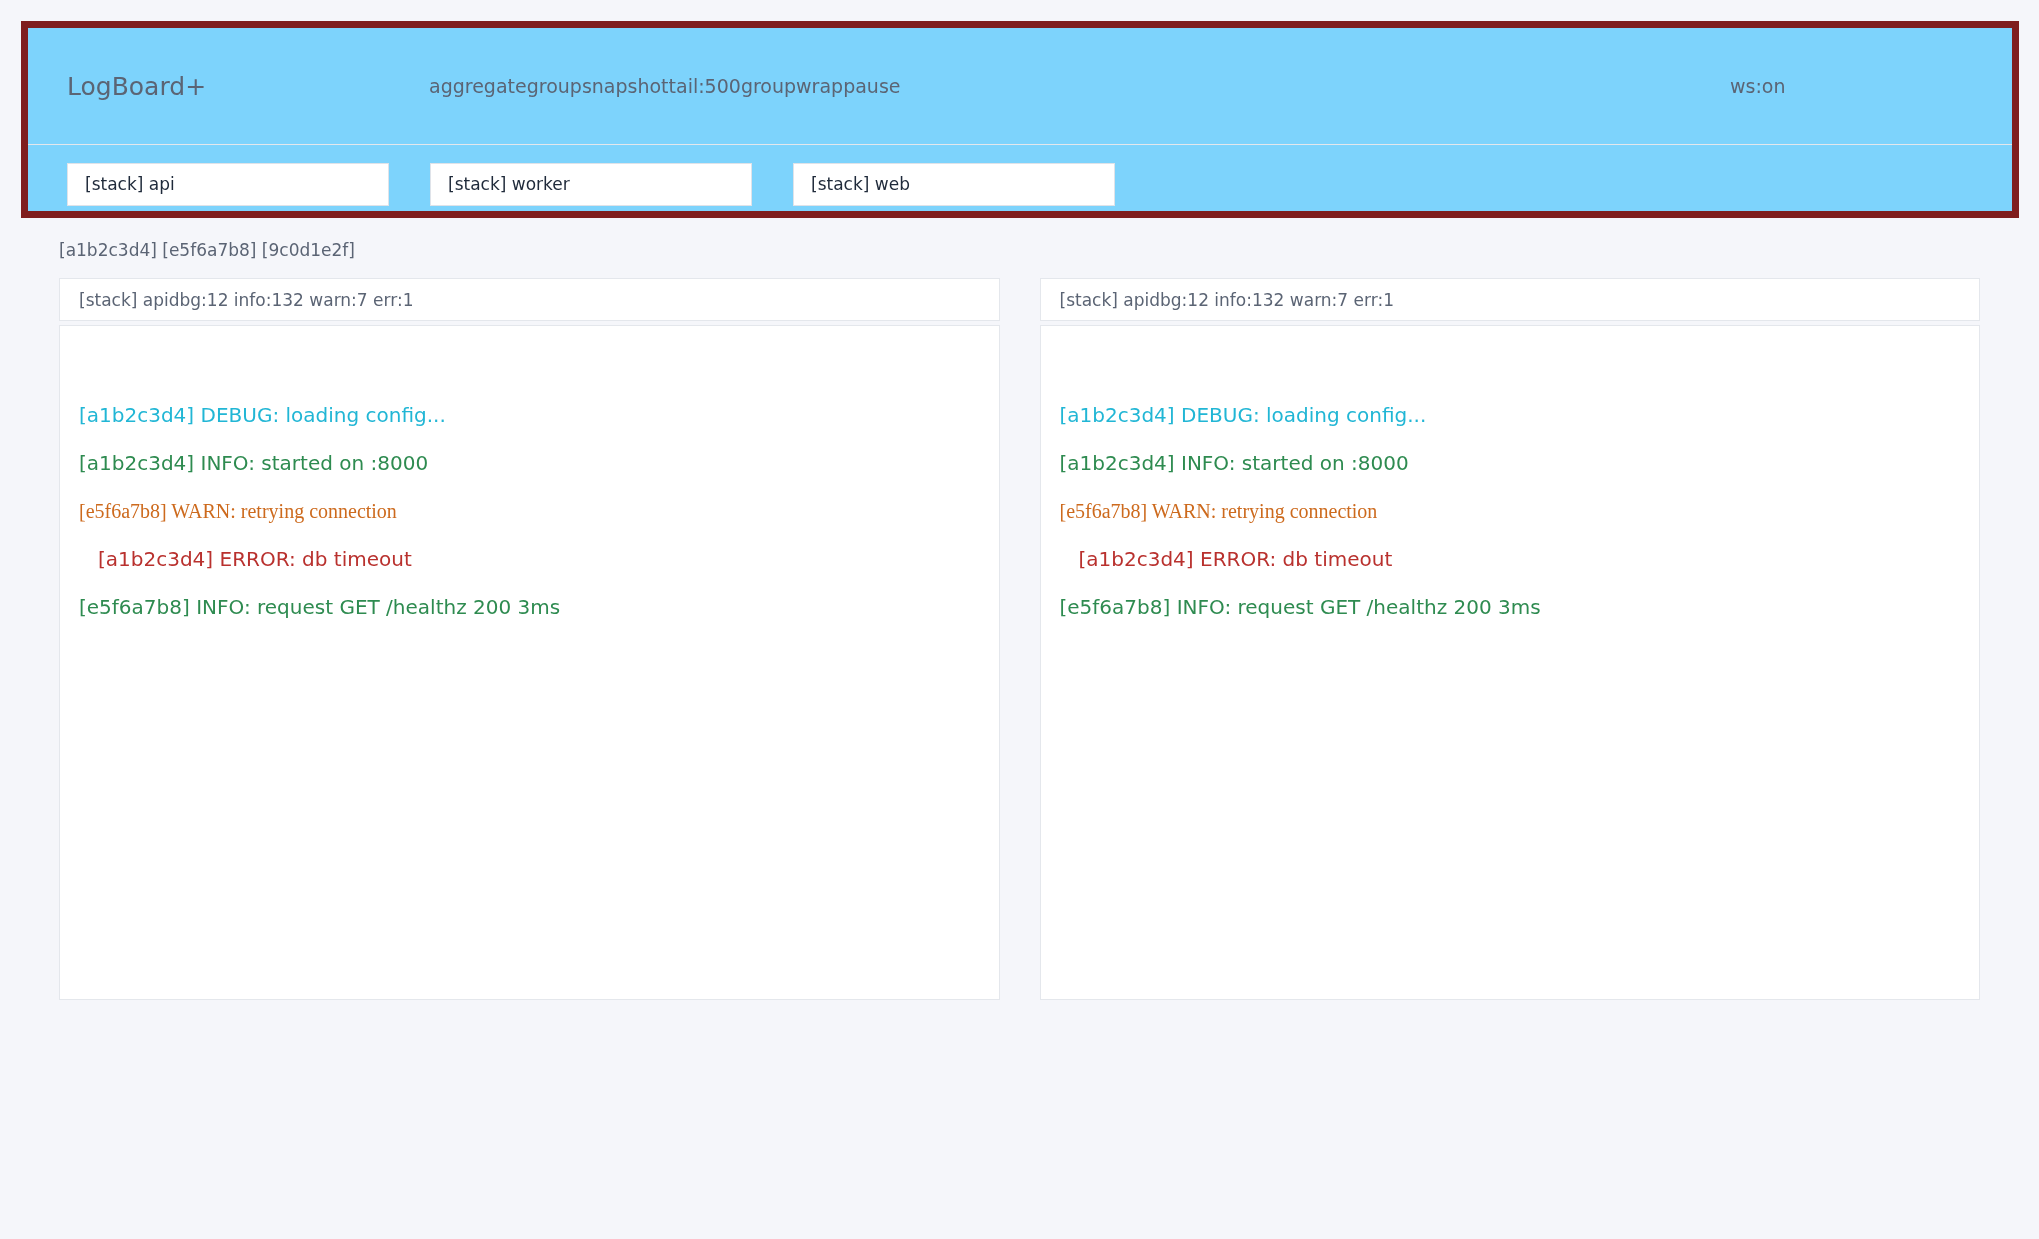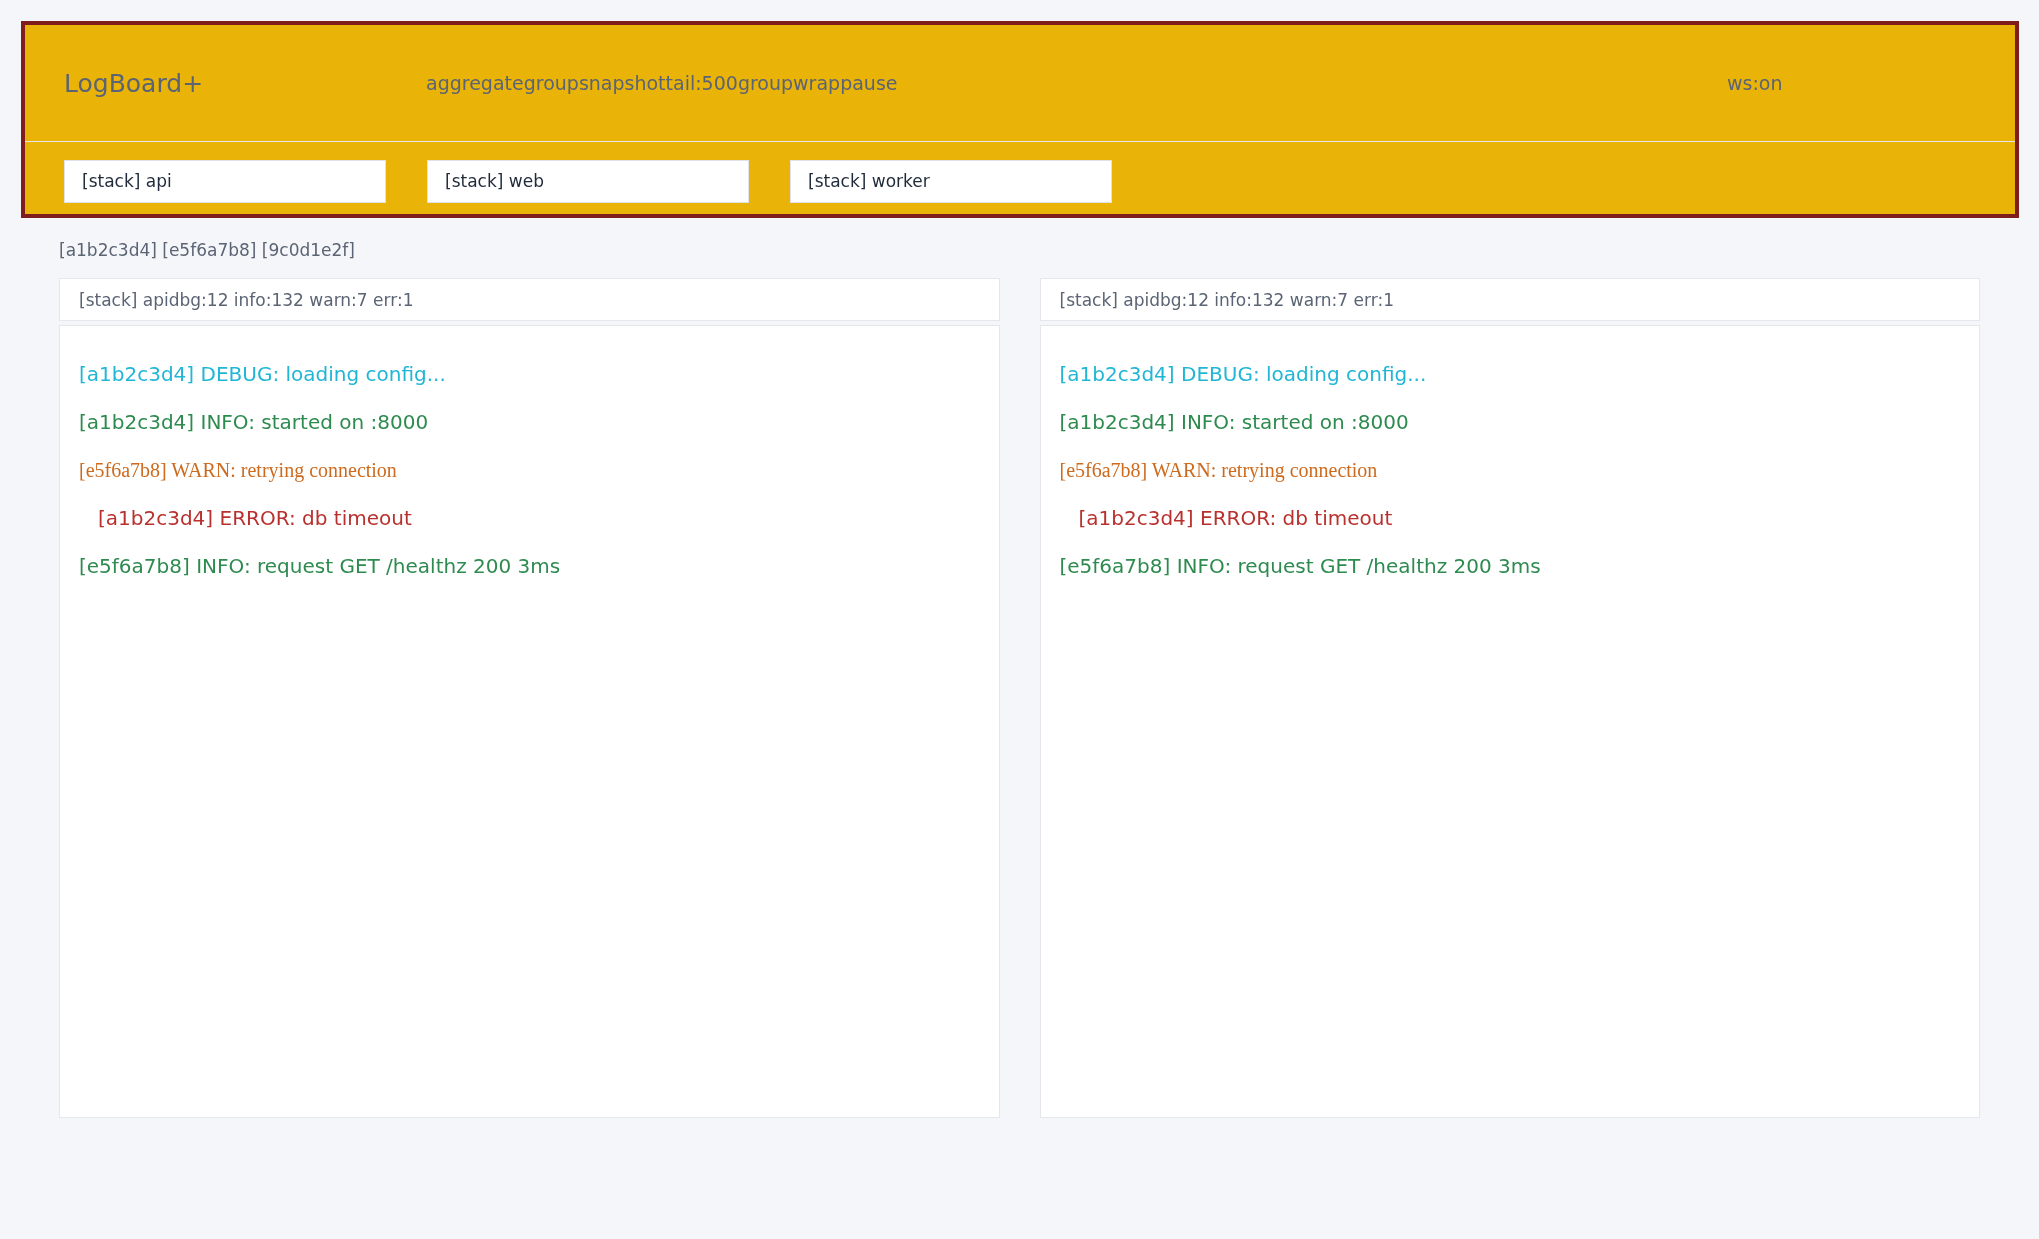--- a/index.html
+++ b/index.html
@@ -6,21 +6,21 @@
   body{
     width:2039px;height:1239px;
     background:#f5f6fa;
     font-family:"DejaVu Sans","Liberation Sans",sans-serif;
     position:relative;overflow:hidden;
     color:#5b6474;
   }
   
   .card{
     position:absolute;left:21px;top:21px;width:1998px;height:197px;
-    box-sizing:border-box;background:#eab308;border:4px solid #7f1d1d;
+    box-sizing:border-box;background:#7dd3fc;border:7px solid #7f1d1d;
   }
   .toolbar{
     position:relative;height:116px;border-bottom:1px solid #e4e7ec;
     display:flex;align-items:center;
   }
   .app-title{margin-left:39px;font-size:25px;color:#5b6474;}
   .menu{
     position:absolute;left:401px;top:0;height:100%;
     display:flex;align-items:center;
     font-size:19px;color:#5b6474;
@@ -52,23 +52,23 @@
   }
   .panel{flex:1;min-width:0;}
   .panel-header{
     height:43px;box-sizing:border-box;
     border:1px solid #e4e7ec;background:#fff;
     display:flex;align-items:center;padding-left:19px;
     font-size:17px;color:#5b6474;white-space:pre;
   }
   .ph-counts{}
   .panel-body{
-    margin-top:4px;height:793px;box-sizing:border-box;
+    margin-top:4px;height:675px;box-sizing:border-box;
     border:1px solid #e4e7ec;background:#fff;
-    padding:24px 18px 0 19px;
+    padding:65px 18px 0 19px;
     font-size:20px;line-height:48px;
     overflow:hidden;white-space:pre;
   }
   .log-line{white-space:pre;}
   .lv-debug{color:var(--c-debug,#21b6d5);}
   .lv-info{color:var(--c-info,#2e8b50);}
   .lv-warn{color:var(--c-warn,#cd6a1d);font-family:Liberation Serif, serif;}
   .lv-error{color:var(--c-error,#b9312e);margin-left:19px;}
 </style>
 </head>
@@ -83,22 +83,22 @@
         <span class="menu-item">snapshot</span>
         <span class="menu-item">tail:500</span>
         <span class="menu-item">group</span>
         <span class="menu-item">wrap</span>
         <span class="menu-item">pause</span>
       </div>
     <div class="ws">ws:on</div>
   </div>
   <div class="filterbar">
       <input type="text" class="filter-input" value="[stack] api" style="">
+      <input type="text" class="filter-input" value="[stack] worker" style="">
       <input type="text" class="filter-input" value="[stack] web" style="">
-      <input type="text" class="filter-input" value="[stack] worker" style="">
     </div>
 </div>
 
 <div class="session">[a1b2c3d4] [e5f6a7b8] [9c0d1e2f]</div>
 
 <div class="panels">
     <section class="panel">
       <div class="panel-header"><span class="ph-title">[stack] api</span><span class="ph-counts">dbg:12 info:132 warn:7 err:1</span></div>
       <div class="panel-body"><div class="log-line lv-debug">[a1b2c3d4] DEBUG: loading config...</div><div class="log-line lv-info">[a1b2c3d4] INFO: started on :8000</div><div class="log-line lv-warn">[e5f6a7b8] WARN: retrying connection</div><div class="log-line lv-error">[a1b2c3d4] ERROR: db timeout</div><div class="log-line lv-info">[e5f6a7b8] INFO: request GET /healthz 200 3ms</div></div>
     </section>

